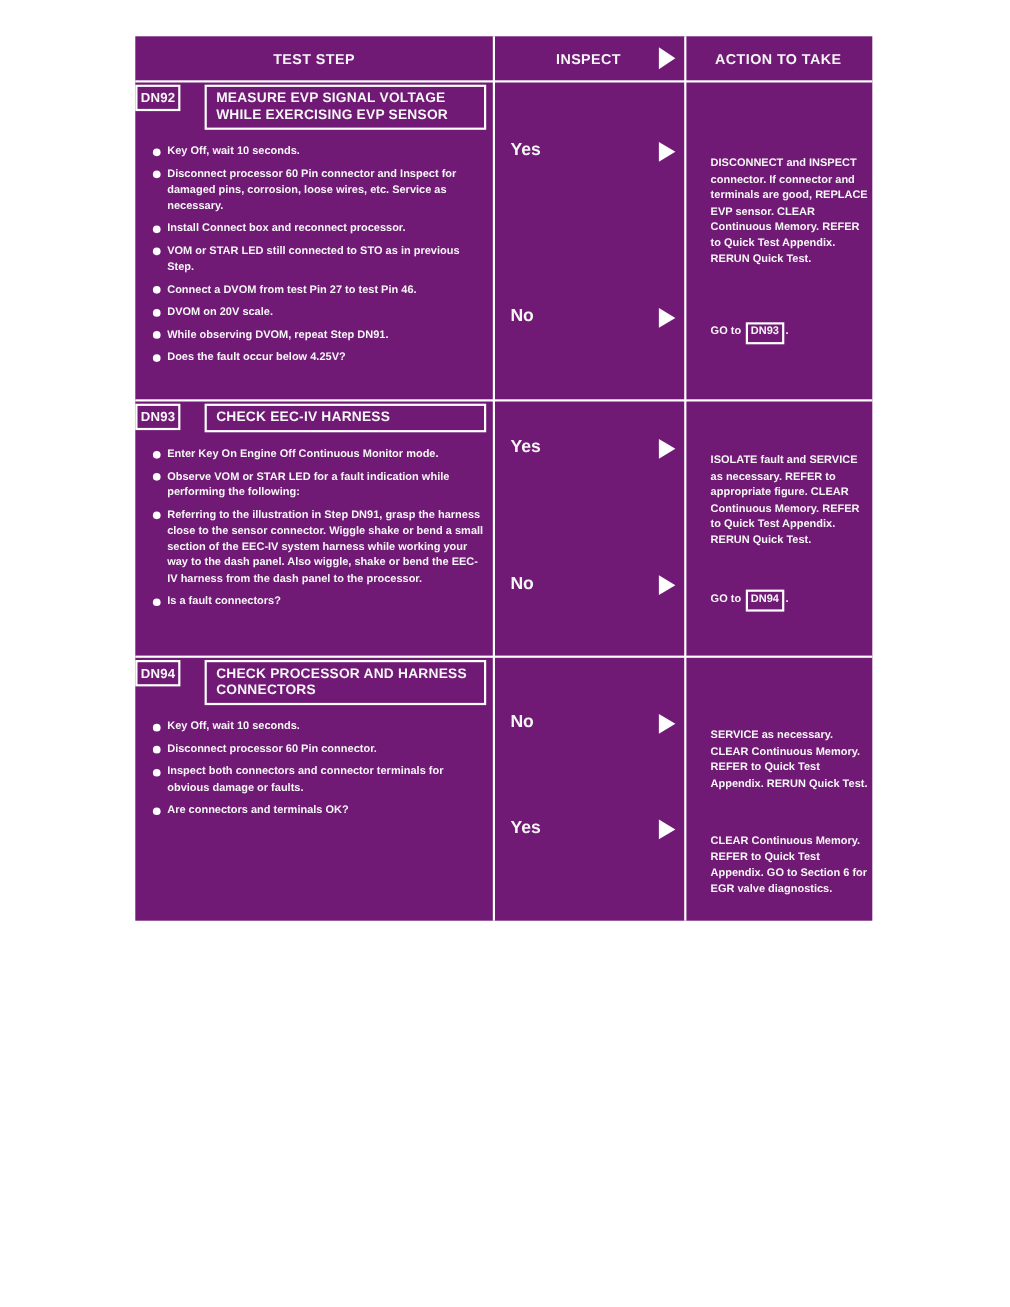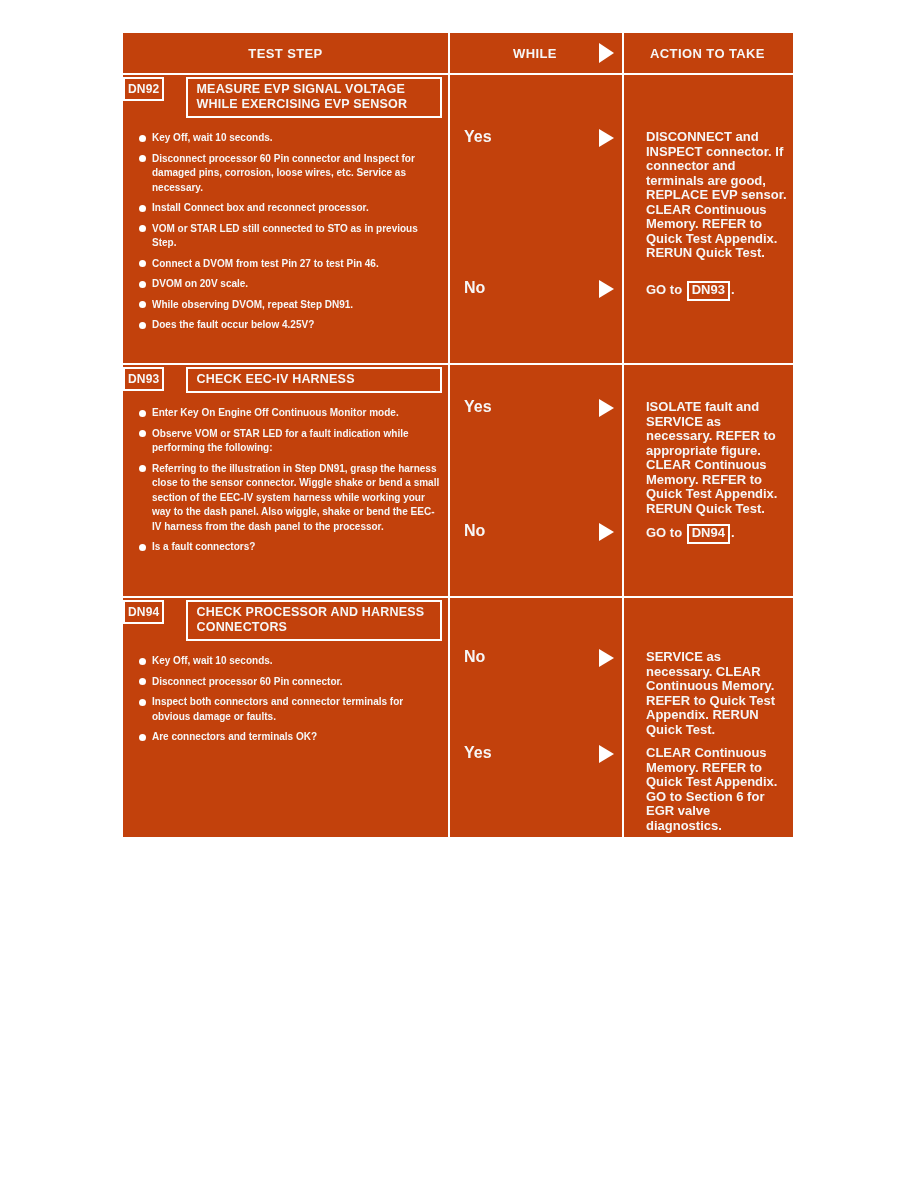--- a/index.html
+++ b/index.html
@@ -7,21 +7,21 @@
     width:918px;height:1188px;
     background:#ffffff;
     font-family:"Liberation Sans", sans-serif;
     position:relative;
     overflow:hidden;
   }
   .doc-table{
     position:absolute;
     left:123px;top:33px;
     width:670px;height:804px;
-    background:#c2410c;
+    background:#701a75;
     color:#f6f6f6;
     font-weight:bold;
   }
   
   .vline{position:absolute;top:0;bottom:0;width:2px;background:#ffffff;z-index:5;}
   .vline.v1{left:325px;}
   .vline.v2{left:499px;}
 
   
   .thead{
@@ -110,21 +110,21 @@
   .tri{
     position:absolute;right:8px;top:-1px;
     width:0;height:0;
     border-left:15px solid #ffffff;
     border-top:9px solid transparent;
     border-bottom:9px solid transparent;
   }
   .a-cell{
     box-sizing:border-box;
     padding-left:24px;padding-right:4px;
-    font-size:13px;line-height:14.5px;
+    font-size:10px;line-height:14.5px;margin-top:12px;
   }
   .a-text:empty{display:none;}
   .a-go .go-prefix:empty,.a-go .go-suffix:empty{display:none;}
   .go-box{
     display:inline-block;
     border:2px solid #ffffff;
     padding:0 3px 1px 3px;
     margin:0 1px;
   }
   .go-box:empty{display:none;border:none;padding:0;margin:0;}
@@ -132,21 +132,21 @@
 </head>
 <body>
 
 <div class="doc-table">
   <div class="vline v1"></div>
   <div class="vline v2"></div>
 
   <div class="thead">
     <div class="th">TEST STEP</div>
     <div class="th result-h">
-      <span>WHILE</span>
+      <span>INSPECT</span>
       <span class="tri-big"></span>
     </div>
     <div class="th">ACTION TO TAKE</div>
   </div>
 
   <section class="sec sec-0">
     <div class="col1">
       <div class="sec-header">
         <span class="sec-id">DN92</span>
         <span class="sec-title">MEASURE EVP SIGNAL VOLTAGE WHILE EXERCISING EVP SENSOR</span>

